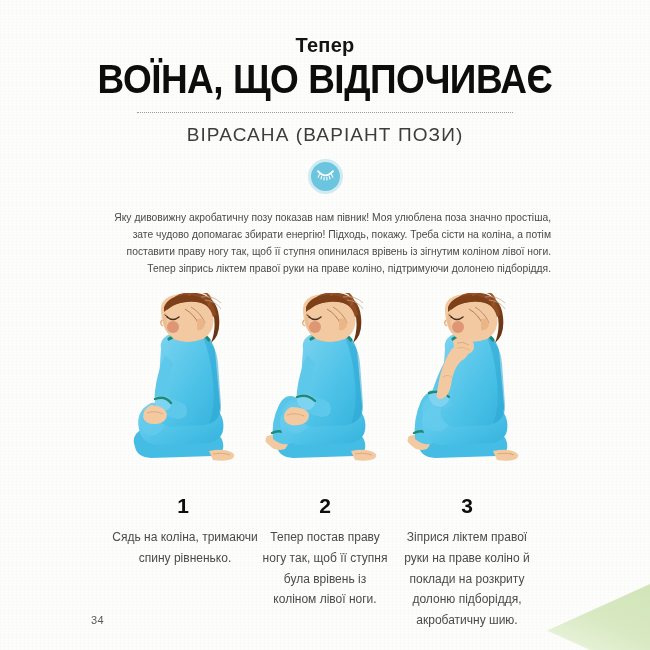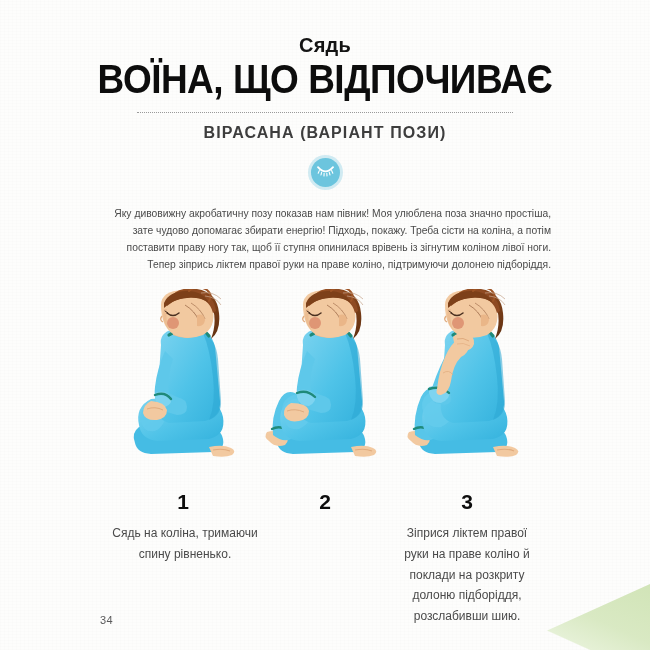--- a/index.html
+++ b/index.html
@@ -64,24 +64,24 @@
     font-family: "Liberation Sans", sans-serif;
   }
   .divider {
     width: 376px;
     margin: 14px auto 0 auto;
     height: 0;
     border-top: 1px dotted #9a9a9a;
   }
   .subtitle {
     margin: 11px 0 16px 0;
-    font-size: 16px;
+    font-size: 19px;
     letter-spacing: 1.1px;
     color: #3d3d3d;
-    font-weight: 700;
+    font-weight: 400;
     font-family: "Liberation Sans", sans-serif;
   }
 
   
   .badge-wrap {
     display: flex;
     justify-content: center;
     margin-top: 11px;
   }
   .badge {
@@ -152,37 +152,37 @@
     line-height: 1.72;
     color: #4a4a4a;
     padding: 0 2px;
     font-family: "Liberation Sans", sans-serif;
   }
   .step-1 .step-text { width: 148px; margin-left: -8px; }
 
   
   .page-number {
     position: absolute;
-    left: 100px;
+    left: 91px;
     bottom: 24px;
     font-size: 11px;
     color: #59595a;
     letter-spacing: 0.4px;
     font-family: "Liberation Sans", sans-serif;
   }
 </style>
 </head>
 <body>
 
 <div class="page">
 
   <div class="corner-deco"></div>
 
   <div class="header">
-    <div class="title-small">Сядь</div>
+    <div class="title-small">Тепер</div>
     <div class="title-main">ВОЇНА, ЩО ВІДПОЧИВАЄ</div>
     <div class="divider"></div>
     <div class="subtitle">ВІРАСАНА (ВАРІАНТ ПОЗИ)</div>
 
     <div class="badge-wrap">
       <div class="badge">
         <svg width="19" height="14" viewBox="0 0 19 14">
           <path d="M2 2.2 Q9.5 10.6 17 2.2" fill="none" stroke="#ffffff" stroke-width="1.9" stroke-linecap="round"></path>
           <path d="M3.3 5.6 L2.2 8.2" stroke="#ffffff" stroke-width="1.1" stroke-linecap="round"></path>
           <path d="M5.6 7.3 L5.0 10.0" stroke="#ffffff" stroke-width="1.1" stroke-linecap="round"></path>
@@ -393,22 +393,23 @@
     </div>
   </div>
 
   <div class="steps">
     <div class="step step-1">
       <div class="step-num">1</div>
       <div class="step-text">Сядь на коліна, тримаючи спину рівненько.</div>
     </div>
     <div class="step step-2">
       <div class="step-num">2</div>
+      <div class="step-text">Тепер постав праву ногу так, щоб її ступня була врівень із коліном лівої ноги.</div>
     </div>
     <div class="step step-3">
       <div class="step-num">3</div>
-      <div class="step-text">Зіприся ліктем правої руки на праве коліно й поклади на розкриту долоню підборіддя, розслабивши шию.</div>
+      <div class="step-text">Зіприся ліктем правої руки на праве коліно й поклади на розкриту долоню підборіддя, акробатичну шию.</div>
     </div>
   </div>
 
   <div class="page-number">34</div>
 
 </div>
 
 </body></html>

